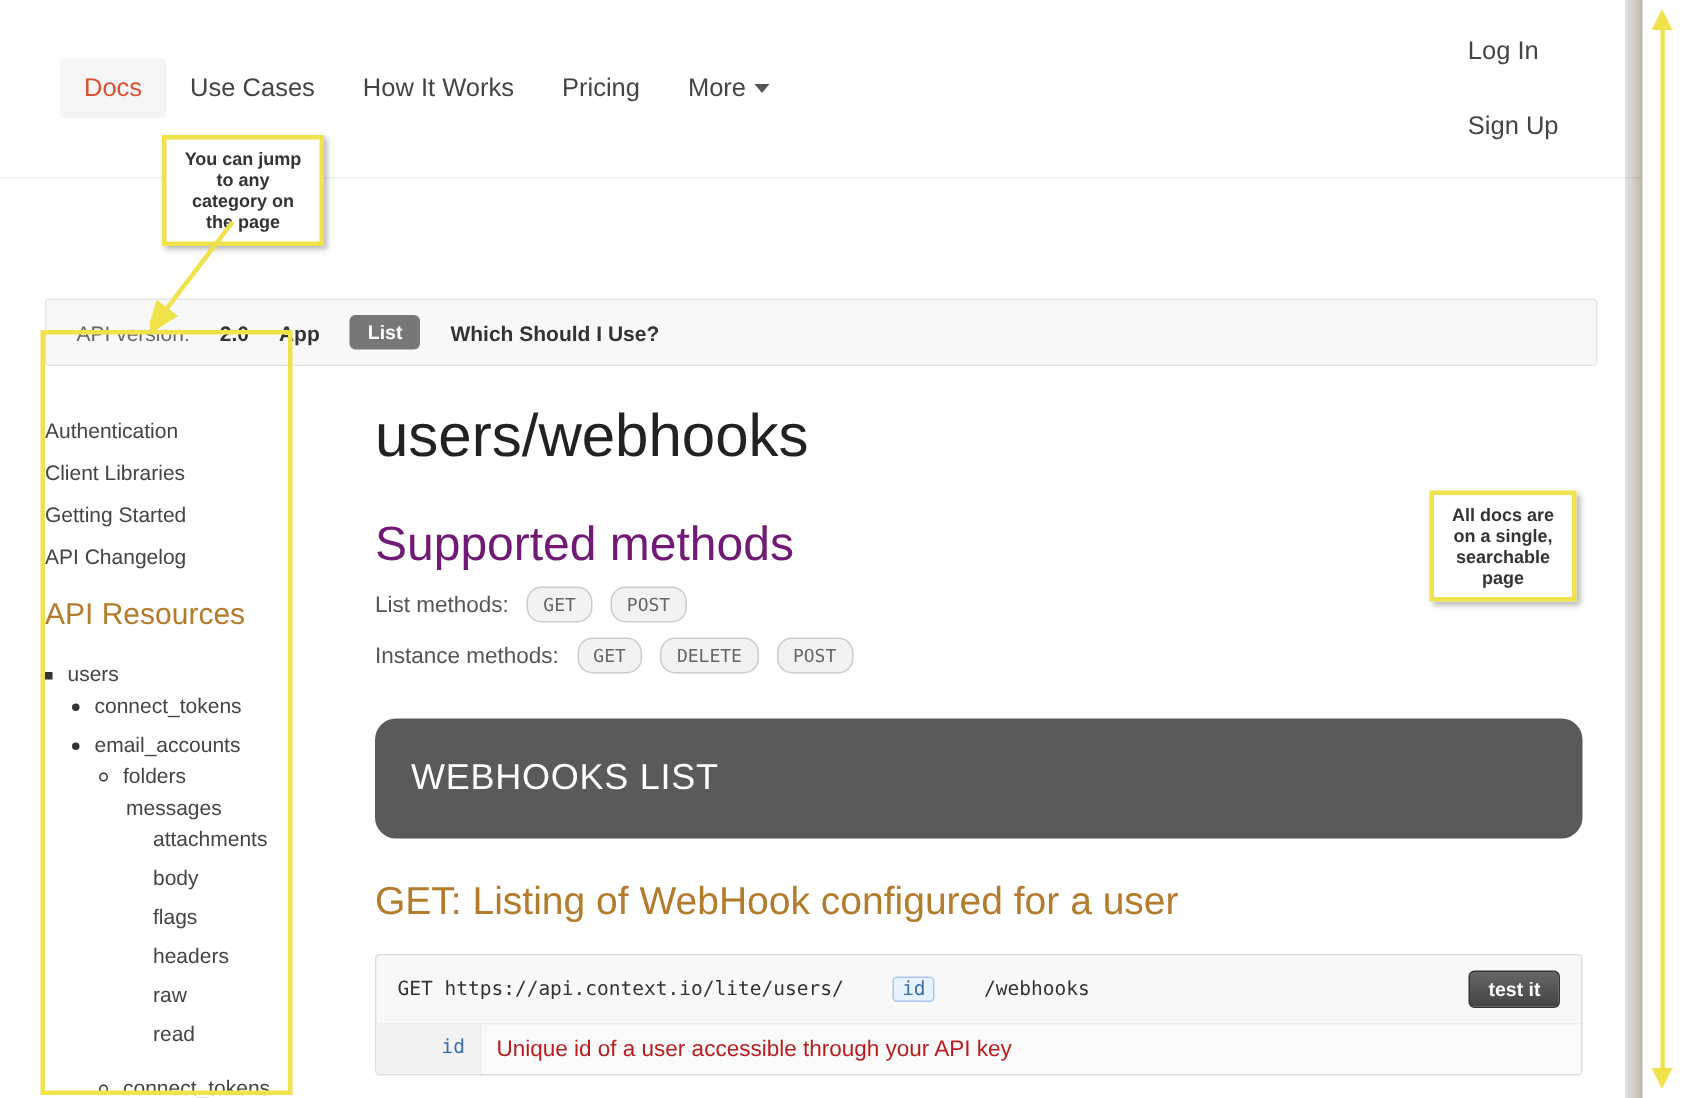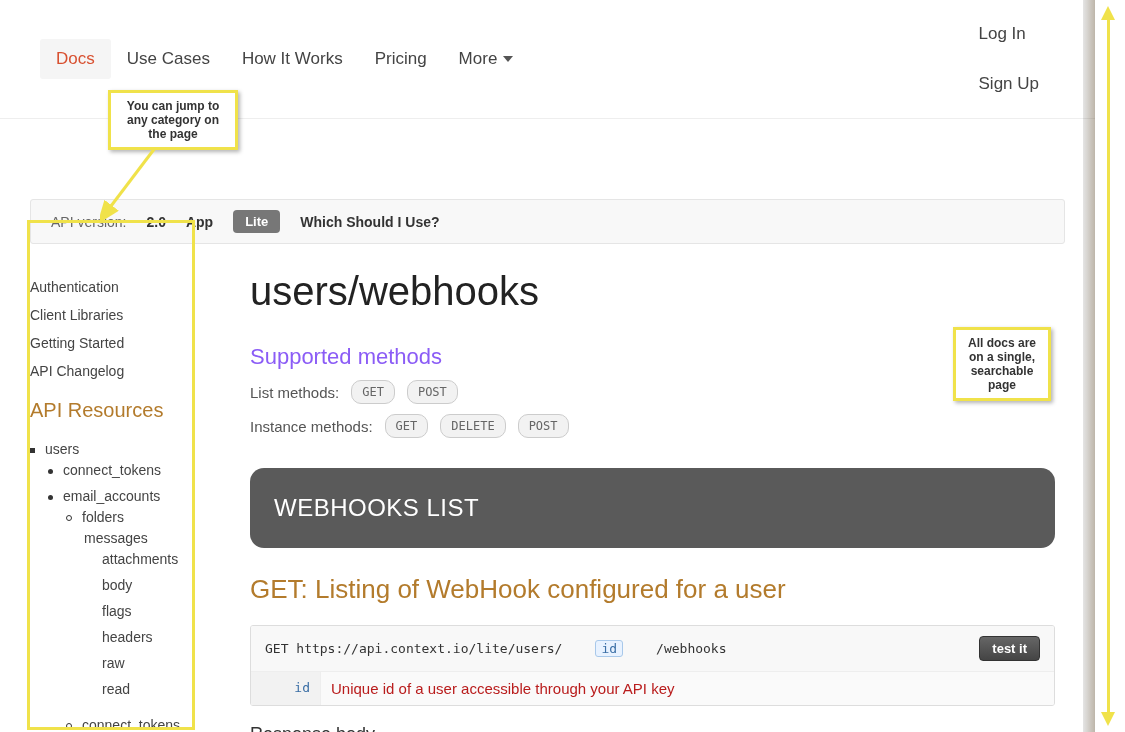--- a/index.html
+++ b/index.html
@@ -135,23 +135,23 @@
     flex: 1;
     padding: 0 10px 40px 0;
   }
   .content h1 {
     font-size: 40px;
     font-weight: 400;
     color: #222;
     margin: 0 0 30px 0;
   }
   .orange-heading {
-    font-size: 22px;
+    font-size: 32px;
     font-weight: 400;
-    color: #8b5cf6;
+    color: #701a75;
     margin: 22px 0 1px 0;
   }
   .method-row {
     font-size: 15px;
     color: #555;
     display: flex;
     align-items: center;
     gap: 12px;
     margin: 10px 0;
   }
@@ -317,21 +317,21 @@
     <div class="nav-right">
       <div class="nav-item">Log In</div>
       <div class="nav-item">Sign Up</div>
     </div>
   </div>
 
   <div class="version-bar">
     <span class="label">API version:</span>
     <span class="tab">2.0</span>
     <span class="tab">App</span>
-    <span class="pill">Lite</span>
+    <span class="pill">List</span>
     <span class="tab" style="font-weight:600;">Which Should I Use?</span>
   </div>
 
   <div class="main">
     <div class="sidebar">
       <span class="sidebar-link">Authentication</span>
       <span class="sidebar-link">Client Libraries</span>
       <span class="sidebar-link">Getting Started</span>
       <span class="sidebar-link">API Changelog</span>
       <div class="sidebar-heading">API Resources</div>
@@ -395,21 +395,21 @@
         <div class="param-row">
           <div class="param-name">id</div>
           <div class="param-desc">Unique id of a user accessible through your API key</div>
         </div>
       </div>
 
       <div class="resp-heading">Response body</div>
     </div>
   </div>
 
-  <div class="annotation" style="left:108px; top:90px; width:130px;">You can jump to any category on the page</div>
+  <div class="annotation" style="left:108px; top:90px; width:108px;">You can jump to any category on the page</div>
   <svg class="arrow-diag" style="left:100px; top:140px;" width="70" height="80">
     <defs>
         <marker id="ah" markerWidth="10" markerHeight="10" refX="2" refY="3" orient="auto">
       <path d="M0,0 L0,6 L8,3 z" fill="#f0e24a"></path>
         </marker>
       </defs>
     <line x1="55" y1="8" x2="8" y2="70" stroke="#f0e24a" stroke-width="3" marker-end="url(#ah)"></line>
   </svg>
 
   <div class="yellow-box" style="left:27px; top:220px; width:168px; height:510px;"></div>

